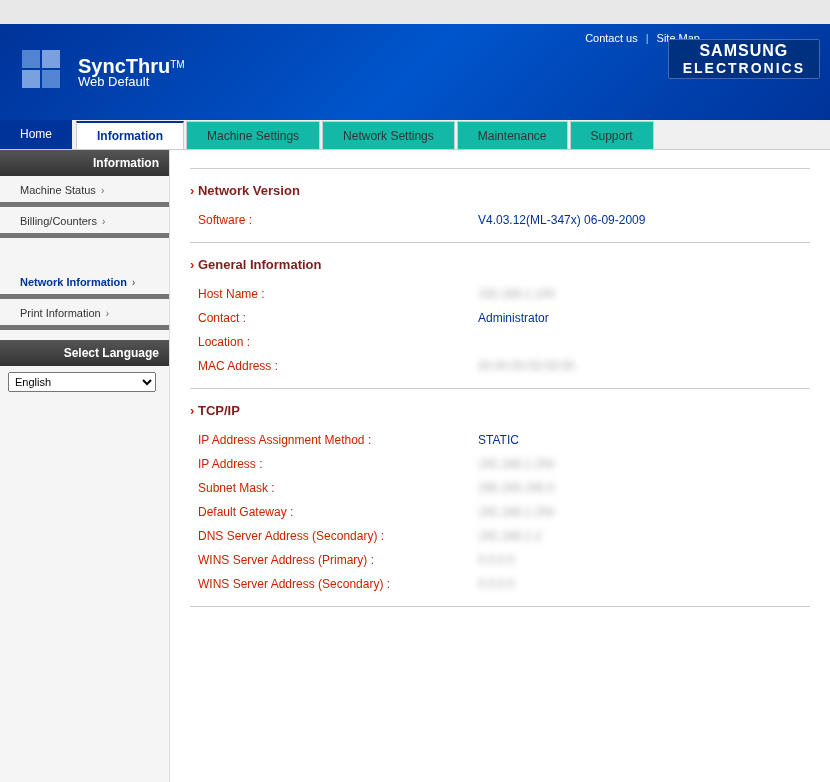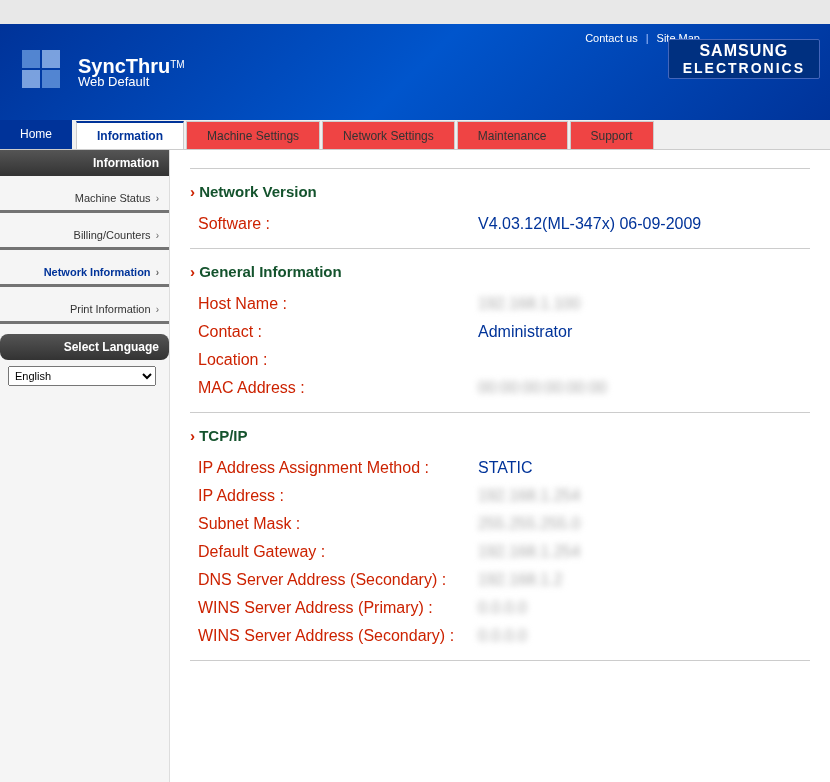--- a/index.html
+++ b/index.html
@@ -67,21 +67,21 @@
       padding-left: 0;
       height: 30px;
     }
     .nav-tab {
       padding: 6px 20px;
       font-size: 12px;
       cursor: pointer;
       border: 1px solid #ccc;
       border-bottom: none;
       margin-right: 2px;
-      background: #ef4444;
+      background: #14b8a6;
       color: #333;
       height: 28px;
       display: flex;
       align-items: center;
     }
     .nav-tab.active {
       background: white;
       color: #003399;
       font-weight: bold;
       border-top: 2px solid #003399;
@@ -114,39 +114,38 @@
     }
     .sidebar-section-header {
       background: linear-gradient(to bottom, #555, #333);
       color: white;
       padding: 6px 10px;
       font-size: 12px;
       font-weight: bold;
       text-align: right;
     }
     .sidebar-item {
-      padding: 16px 10px 6px 20px;
+      padding: 8px 10px 6px 20px;
       font-size: 11px;
       color: #333;
-      border-bottom: 3px solid #737373;
+      border-bottom: 5px solid #737373;
       cursor: pointer;
-      text-align: right;
-    }
-    .sidebar-item.bold { font-weight: bold; color: #003399; }
+      text-align: left;
+    }
+    .sidebar-item.bold { font-weight: bold; color: #003399; margin-top: 30px; }
     .sidebar-item .arrow { color: #666; font-size: 10px; margin-left: 2px; }
 
     .sidebar-lang-header {
       background: linear-gradient(to bottom, #555, #333);
       color: white;
       padding: 6px 10px;
       font-size: 12px;
       font-weight: bold;
       text-align: right;
       margin-top: 10px;
-      border-radius: 8px;
     }
     .sidebar-lang-select {
       padding: 6px 8px;
     }
     .sidebar-lang-select select {
       width: 148px;
       font-size: 11px;
       padding: 2px;
     }
 
@@ -157,38 +156,38 @@
       padding: 10px 20px;
     }
 
     .section-divider {
       border: none;
       border-top: 1px solid #ccc;
       margin: 8px 0;
     }
 
     .section-title {
-      color: #14532d;
-      font-size: 15px;
+      color: #7f1d1d;
+      font-size: 13px;
       font-weight: bold;
       margin: 14px 0 10px 0;
     }
     .section-title::before {
       content: '› ';
       color: #cc2200;
     }
 
     .info-table {
       width: 100%;
       border-collapse: collapse;
       margin-bottom: 10px;
     }
     .info-table td {
       padding: 5px 8px;
-      font-size: 16px;
+      font-size: 12px;
       vertical-align: middle;
     }
     .info-table td.label {
       color: #cc2200;
       width: 280px;
     }
     .info-table td.value {
       color: #333;
     }
     .info-table td.value.blue { color: #003399; }

